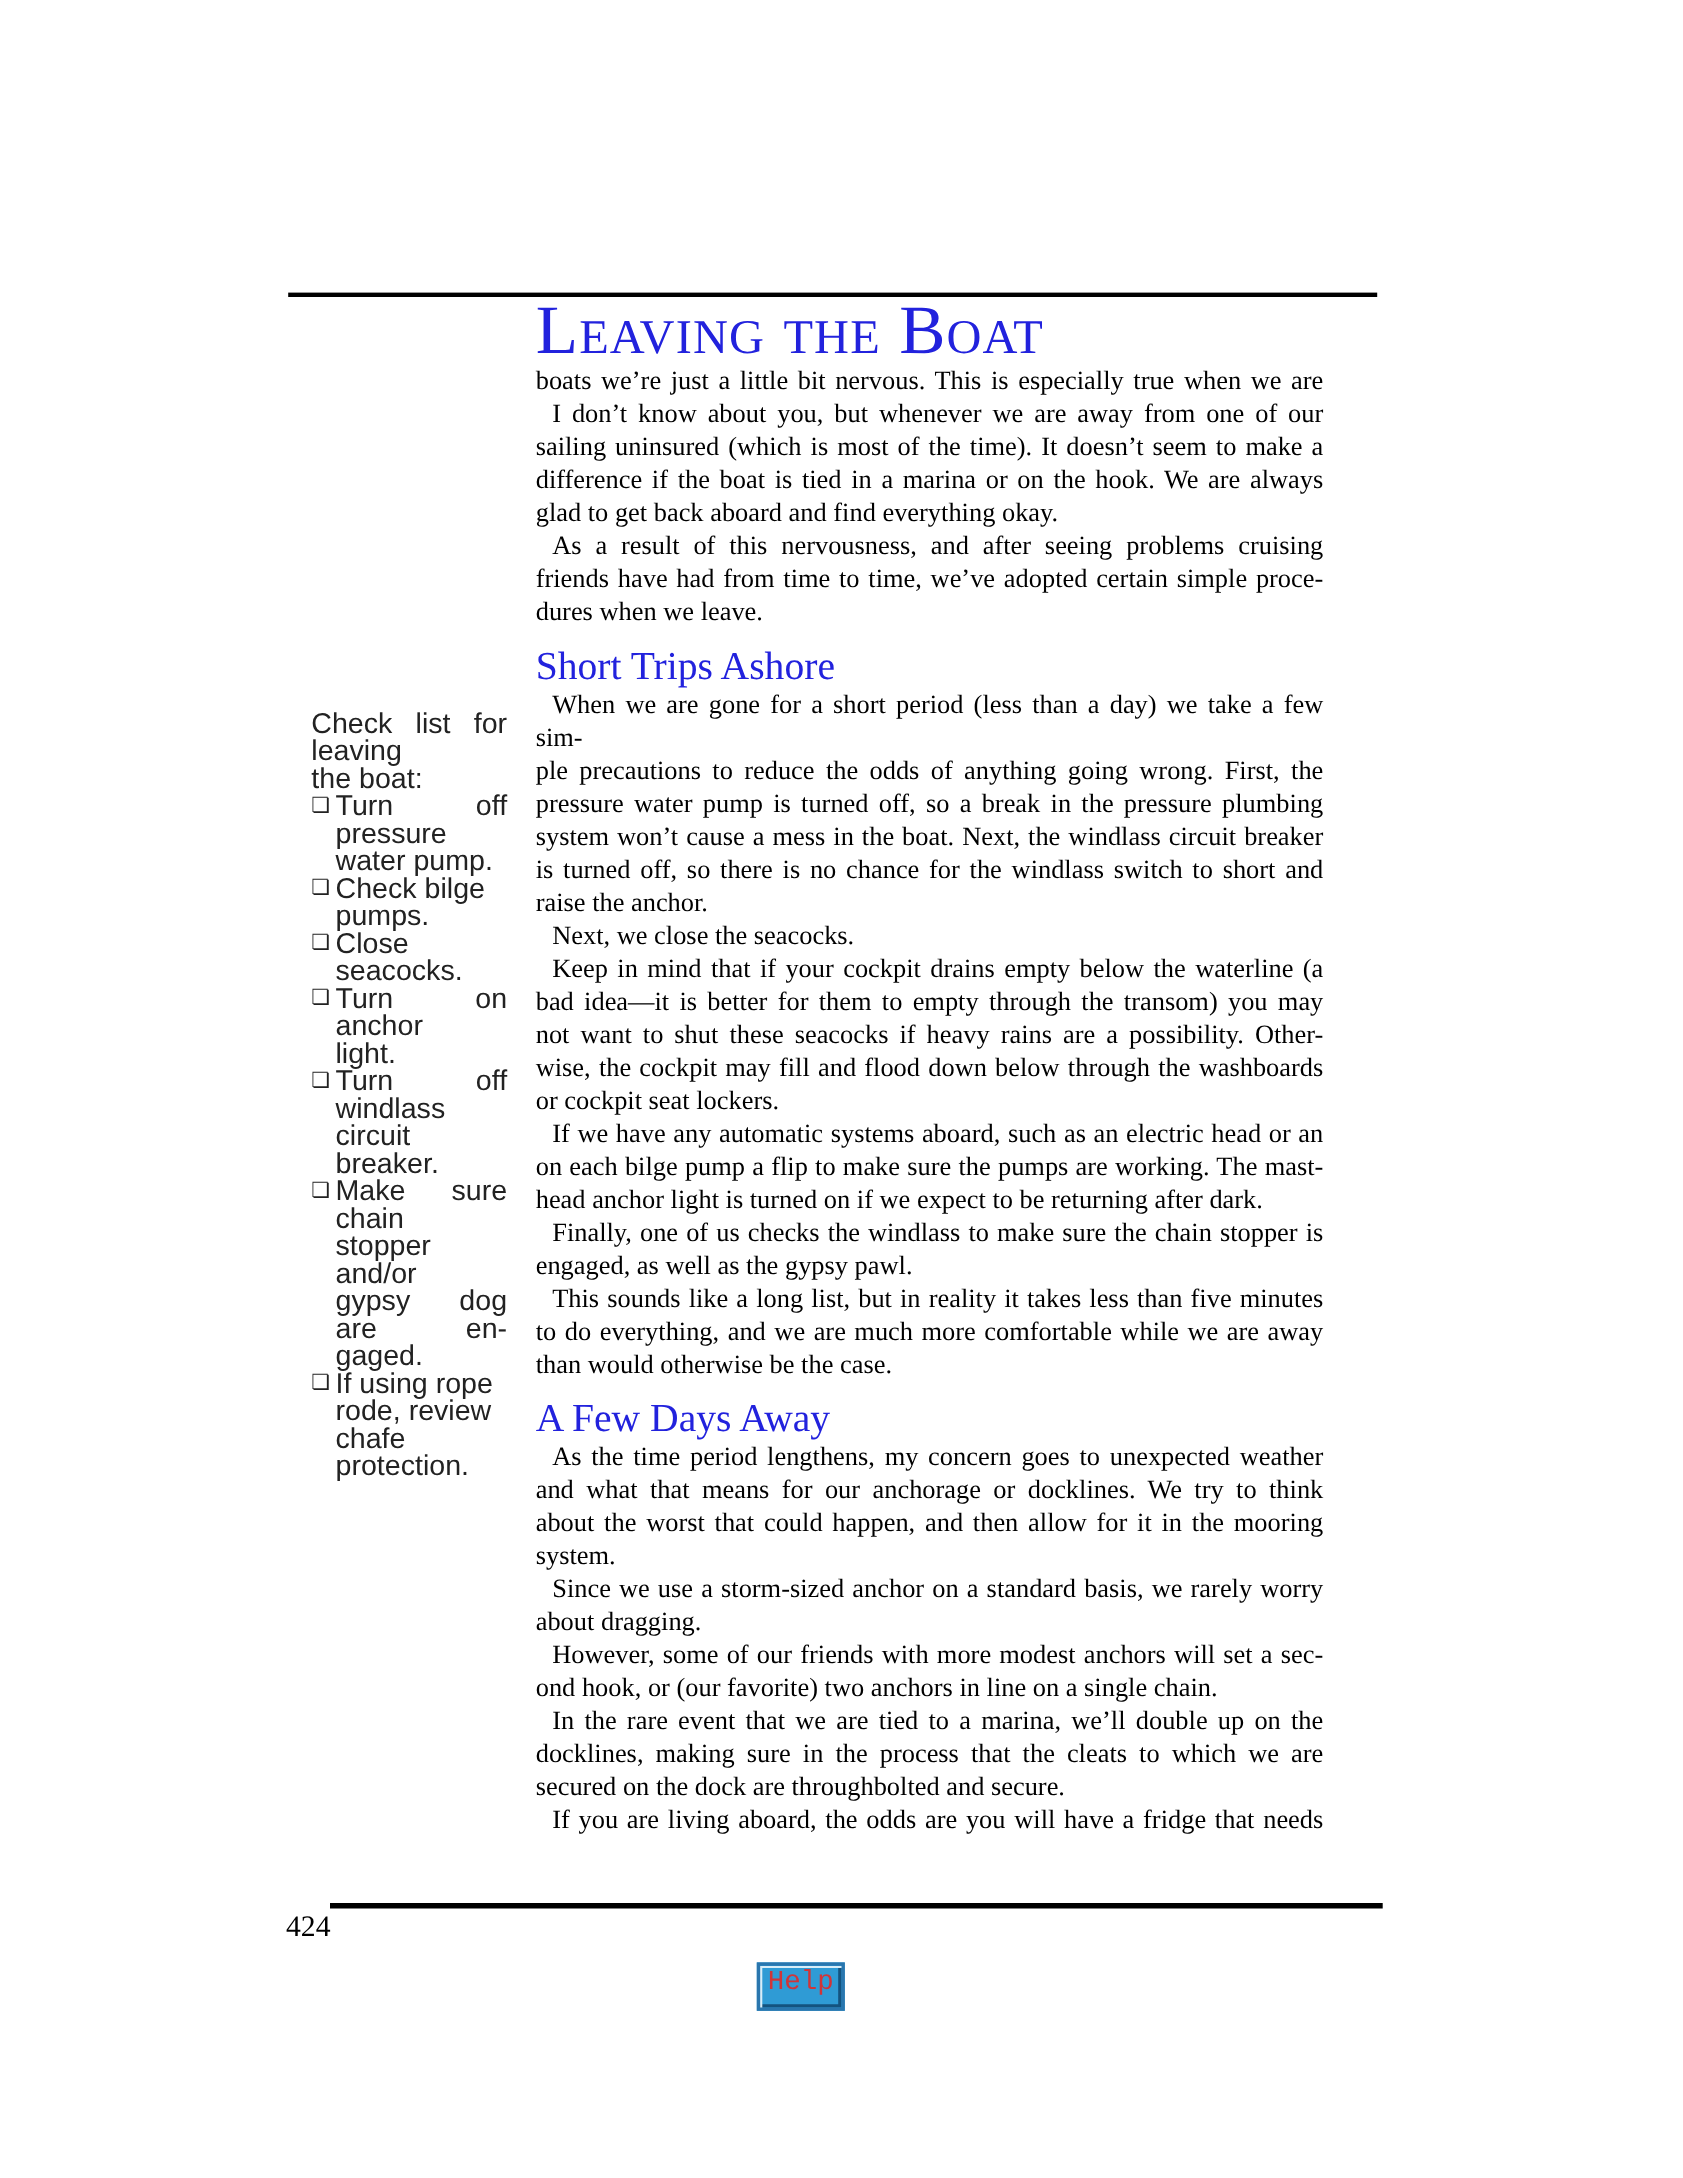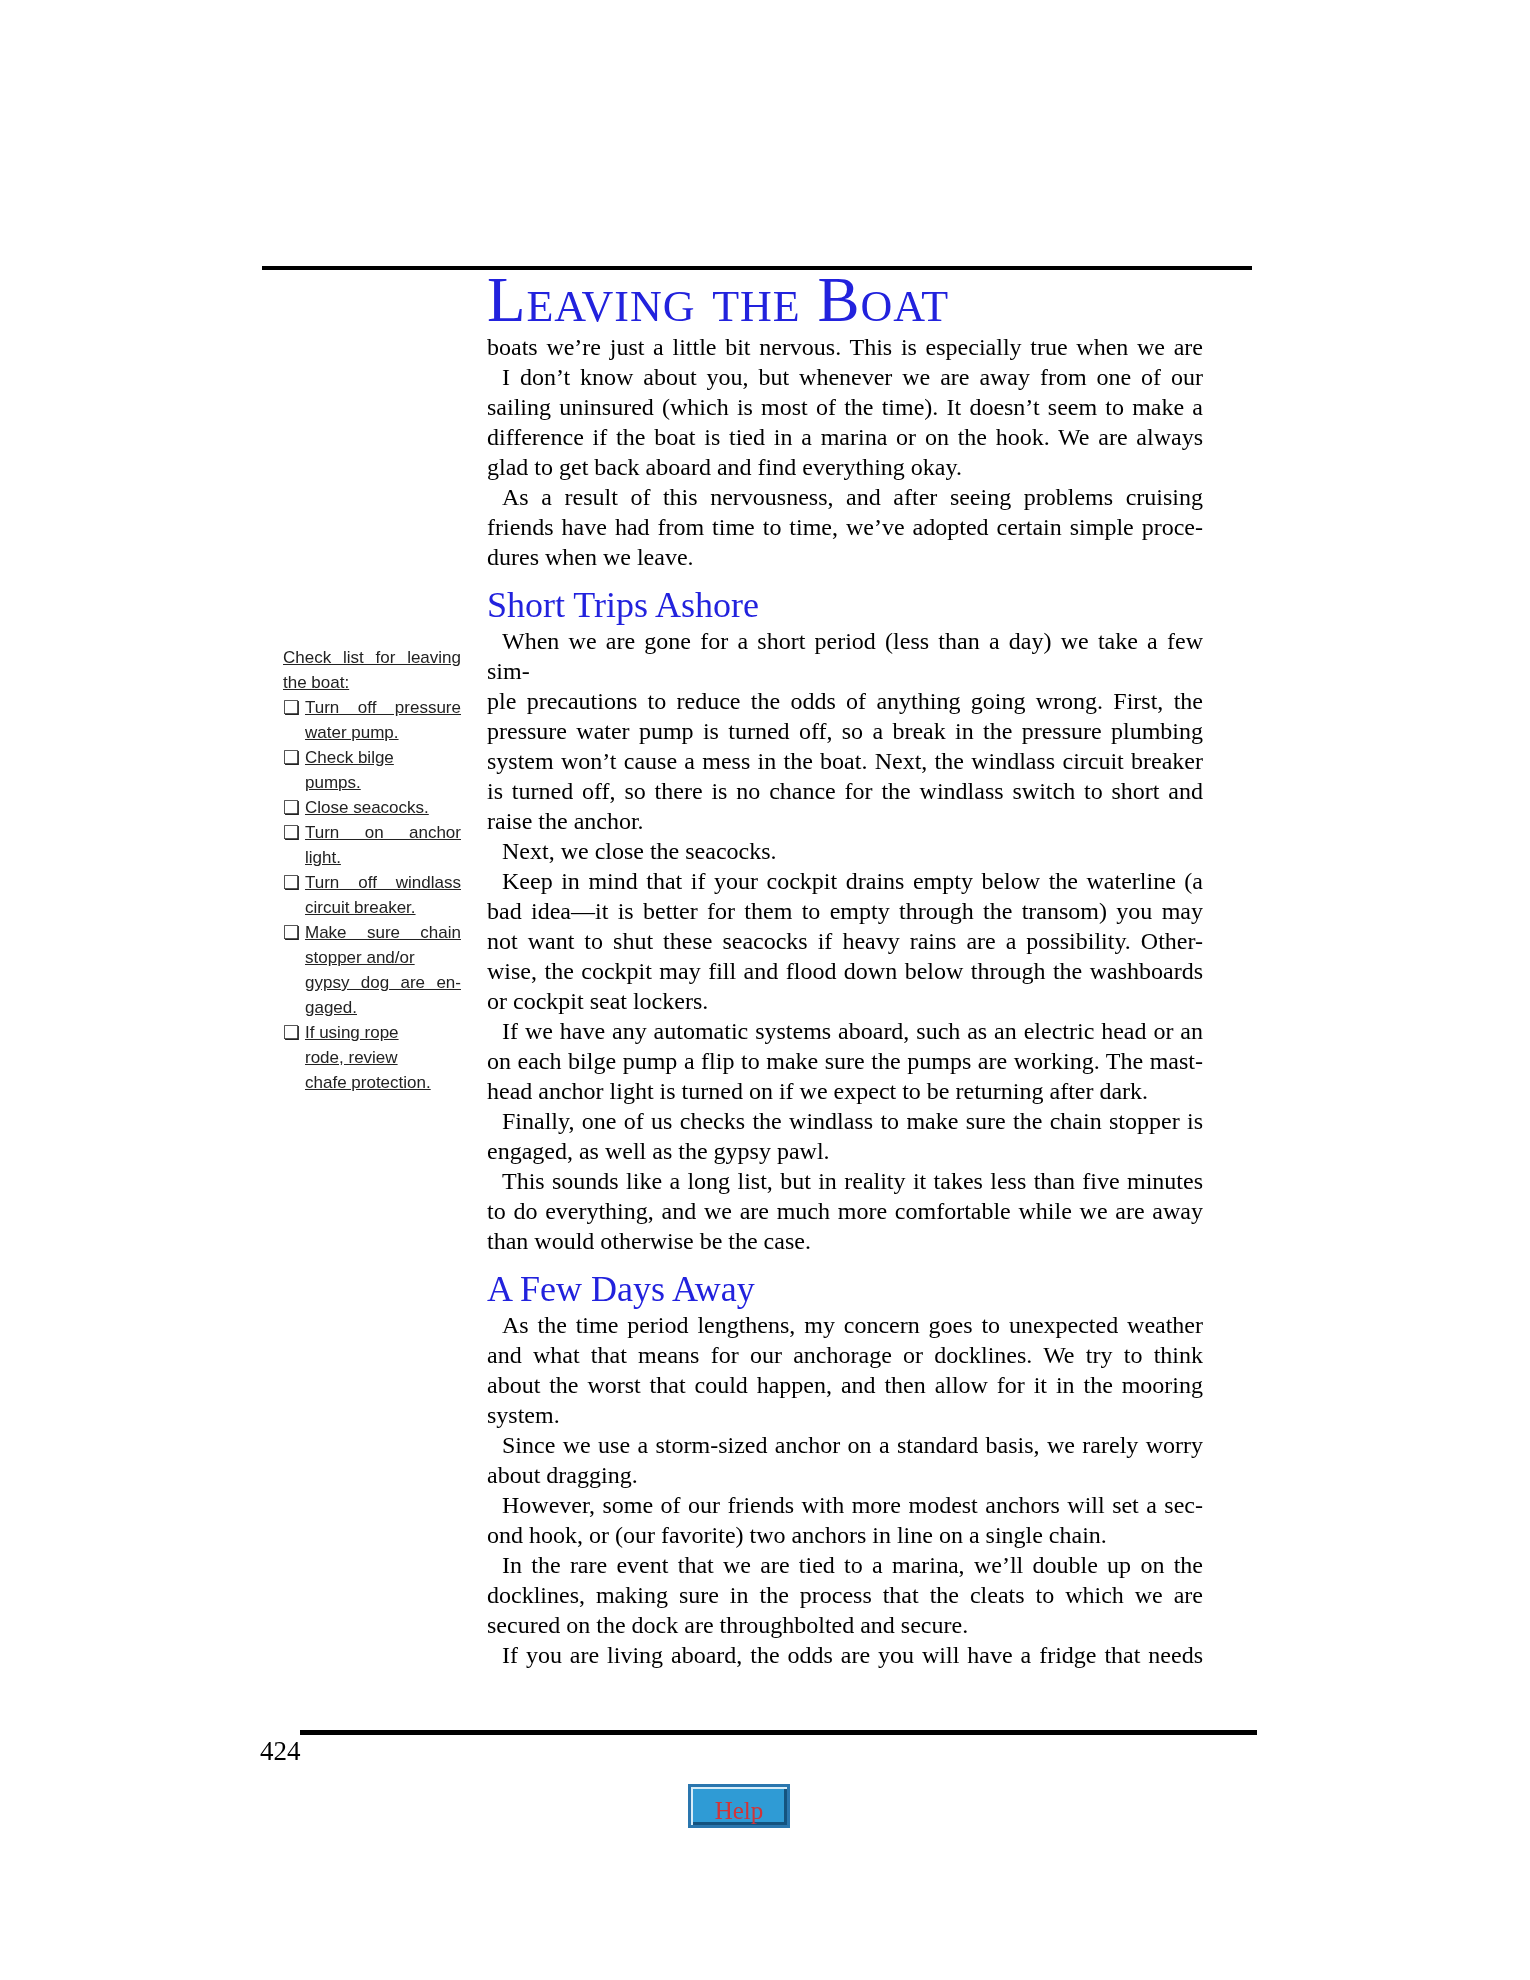--- a/index.html
+++ b/index.html
@@ -47,24 +47,23 @@
   .bline.first { text-indent: 15px; }
 
   .sidebar {
     position: absolute;
     left: 283px; top: 645px;
     width: 178px;
     font-family: "Liberation Sans", "DejaVu Sans", sans-serif;
     color: #222222;
   }
   .sline {
-    font-size: 17px;
+    font-size: 26px;
     line-height: 25px;
     text-align: left;
-    text-decoration: underline;
   }
   .sline.just { text-align: justify; text-align-last: justify; }
   .cl-item { position: relative; padding-left: 22px; }
   .cl-bullet {
     position: absolute;
     left: 0; top: 0;
     font-size: 19px;
     line-height: 25px;
     font-family: "DejaVu Sans", sans-serif;
   }
@@ -77,26 +76,26 @@
   }
   .bottom-rule {
     position: absolute;
     left: 300px; top: 1730px;
     width: 957px; height: 5px;
     background: #000000;
   }
   .help-button {
     position: absolute;
     left: 688px; top: 1784px;
-    width: 102px; height: 44px;
+    width: 80px; height: 44px;
     box-sizing: border-box;
     display: flex;
-    align-items: flex-end;
+    align-items: flex-start;
     justify-content: center;
-    font-family: Liberation Serif, serif;
+    font-family: Liberation Mono, monospace;
     font-size: 25px;
     cursor: pointer;
   }
 </style>
 </head>
 <body>
 
 <div class="page">
 
   <div class="top-rule"></div>

